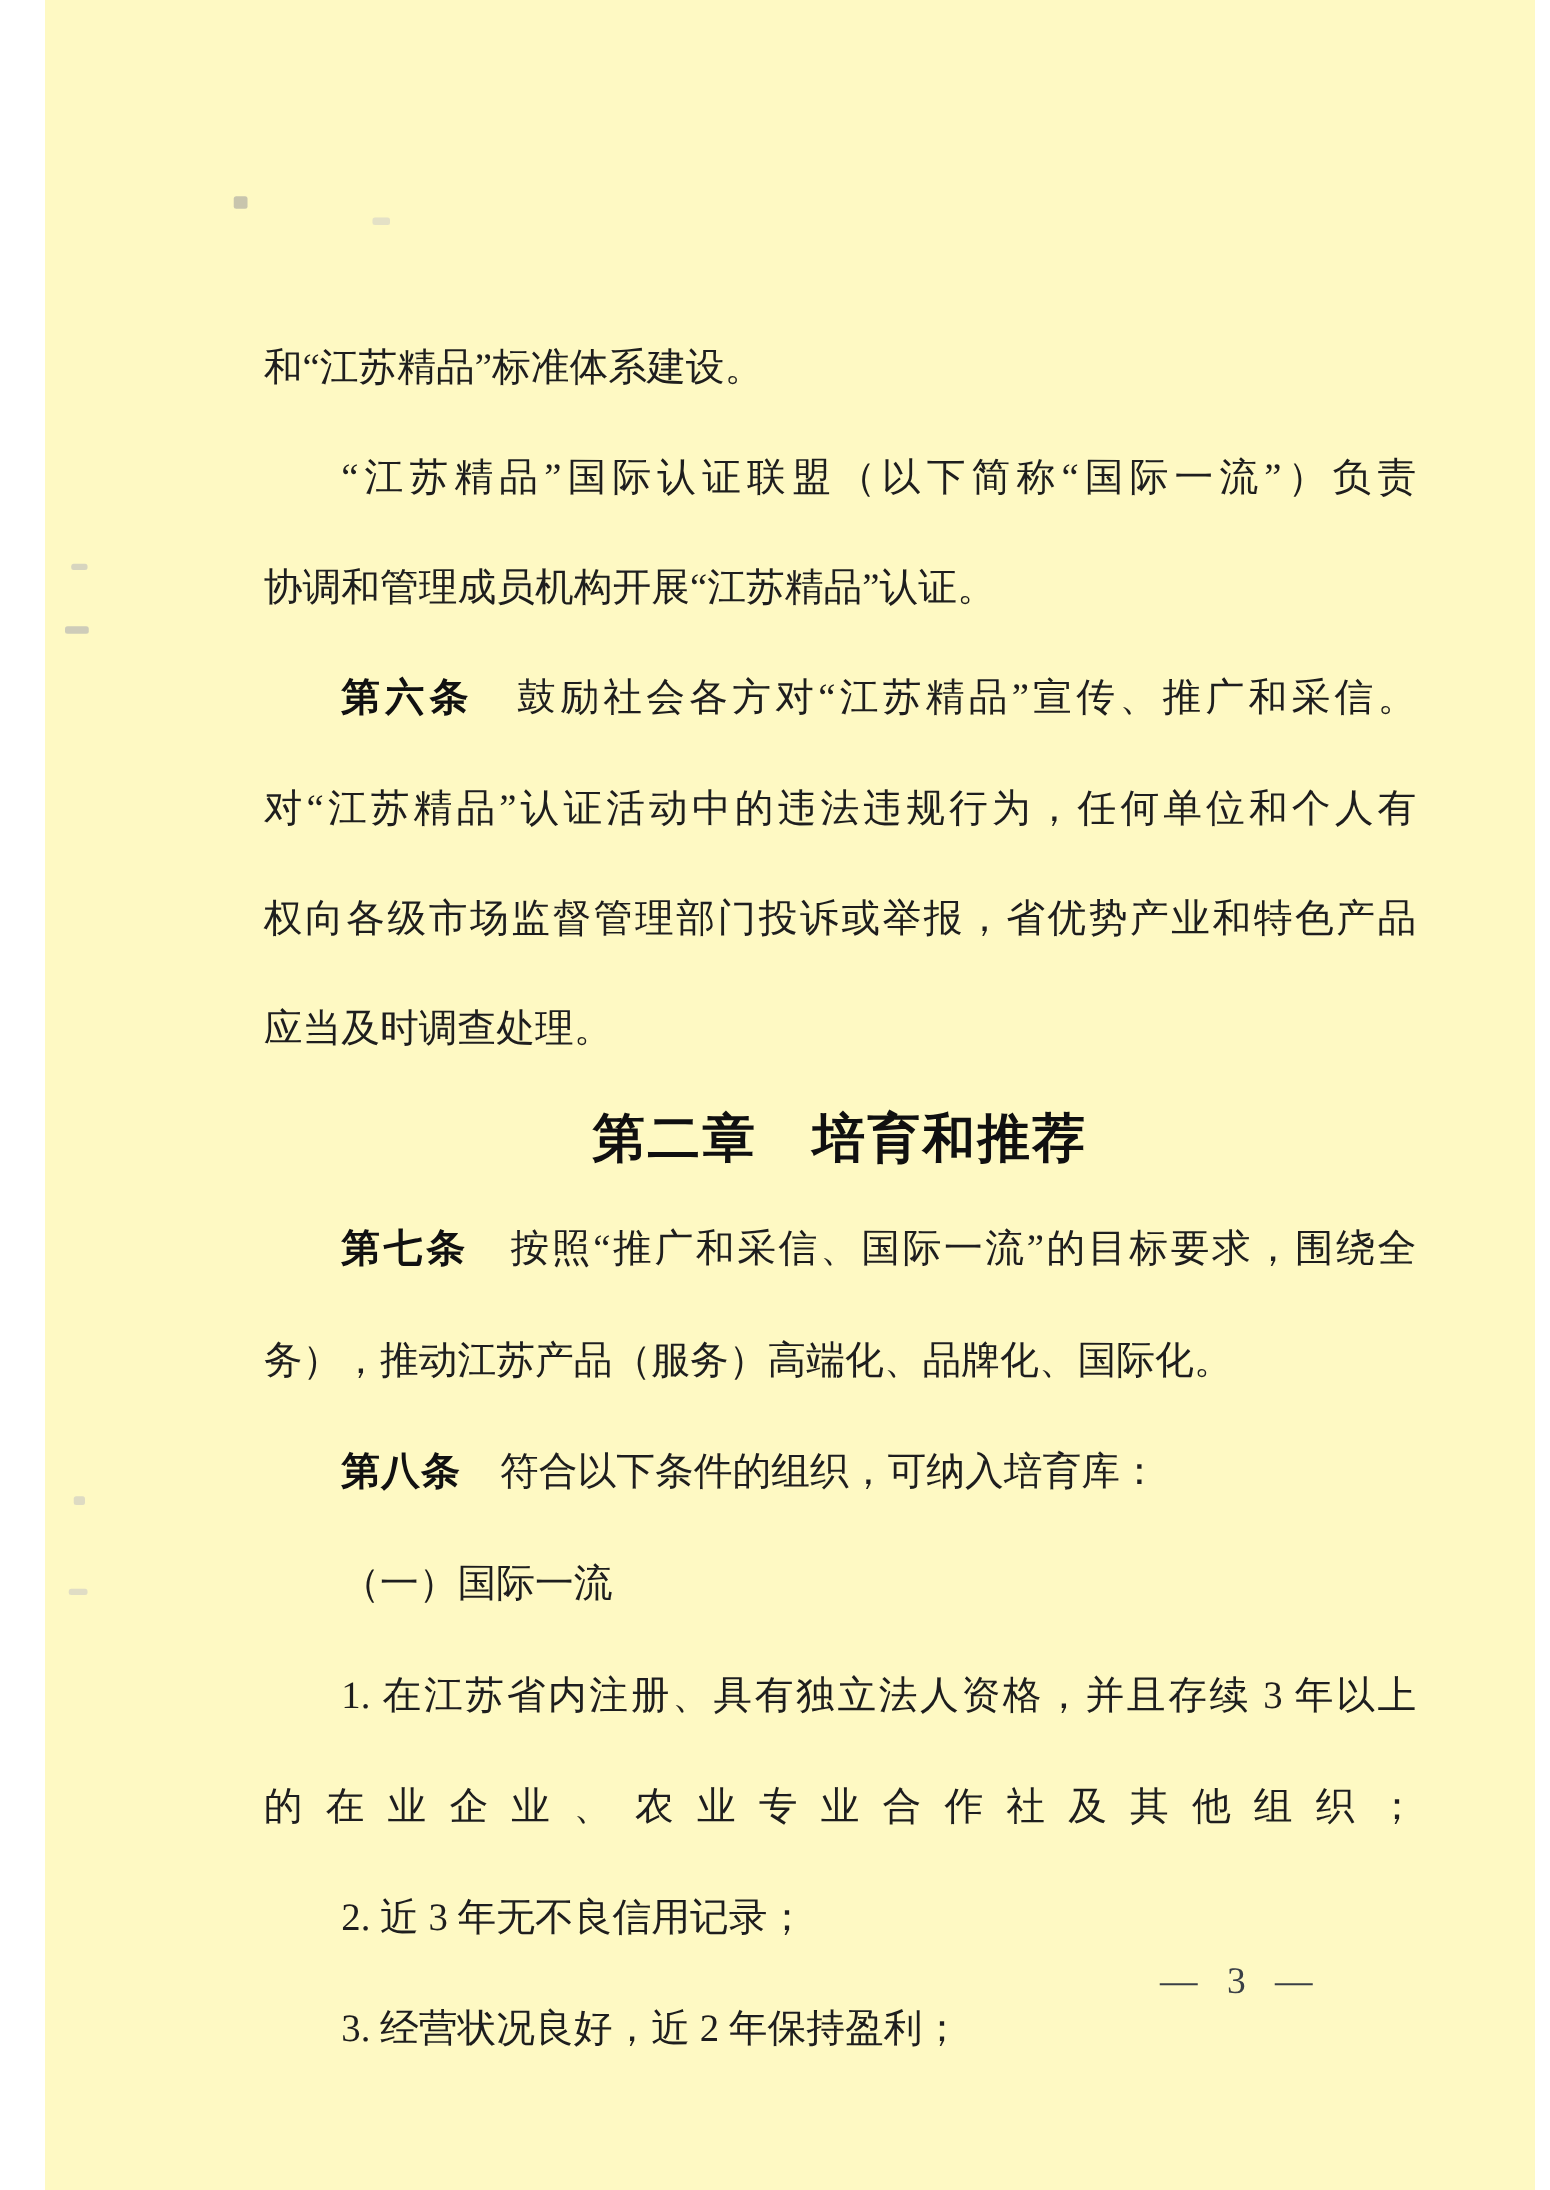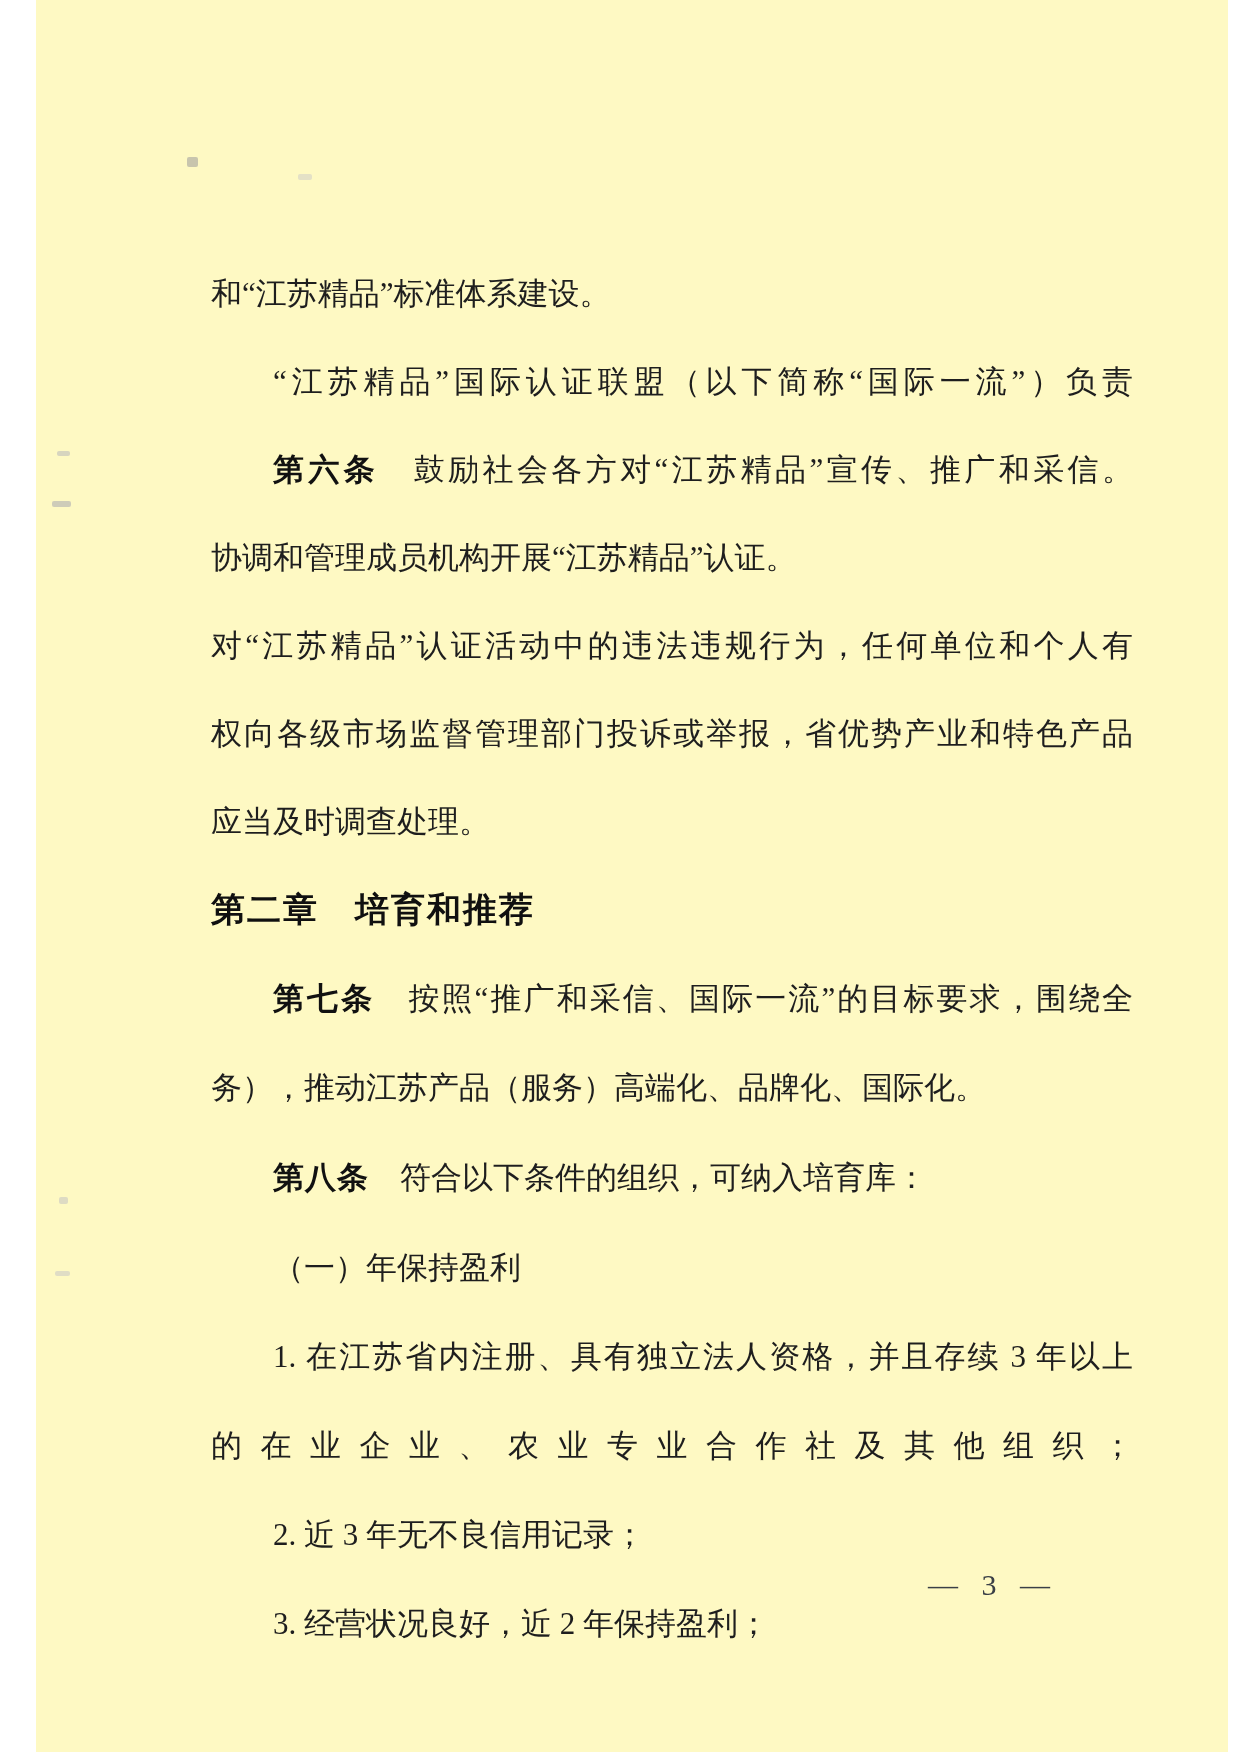--- a/index.html
+++ b/index.html
@@ -35,23 +35,23 @@
   .article-label {
     font-family: "DejaVu Sans", sans-serif;
     font-weight: 700;
     color: #111;
     letter-spacing: 1px;
   }
   .chapter-heading {
     font-family: "DejaVu Sans", sans-serif;
     font-weight: 700;
     color: #101010;
-    font-size: 34px;
+    font-size: 42px;
     line-height: 57px;
-    text-align: left;
+    text-align: center;
     margin-top: 26px;
     margin-bottom: 30px;
     letter-spacing: 2px;
   }
   .page-number {
     position: absolute;
     top: 1568px;
     right: 170px;
     font-size: 30px;
     color: #3a3f46;
@@ -80,42 +80,42 @@
   <div class="artifact a4"></div>
   <div class="artifact a5"></div>
   <div class="artifact a6"></div>
 
   <main class="text-column">
 
     <p class="line"><span>和“江苏精品”标准体系建设。</span></p>
 
     <p class="line indent justify"><span>“江苏精品”国际认证联盟（以下简称“国际一流”）负责</span></p>
 
+    <p class="line"><span>协调和管理成员机构开展“江苏精品”认证。</span></p>
+
     <p class="line indent justify"><b class="article-label">第六条</b><span>　鼓励社会各方对“江苏精品”宣传、推广和采信。</span></p>
-
-    <p class="line"><span>协调和管理成员机构开展“江苏精品”认证。</span></p>
 
     <p class="line justify"><span>对“江苏精品”认证活动中的违法违规行为，任何单位和个人有</span></p>
 
     <p class="line justify"><span>权向各级市场监督管理部门投诉或举报，省优势产业和特色产品</span></p>
 
     <p class="line"><span>应当及时调查处理。</span></p>
 
     <h2 class="chapter-heading">第二章　培育和推荐</h2>
 
     <div class="block2">
 
       <p class="line indent justify"><b class="article-label">第七条</b><span>　按照“推广和采信、国际一流”的目标要求，围绕全</span></p>
 
 
       <p class="line"><span>务），推动江苏产品（服务）高端化、品牌化、国际化。</span></p>
 
       <p class="line indent"><b class="article-label">第八条</b><span>　符合以下条件的组织，可纳入培育库：</span></p>
 
-      <p class="line indent"><span>（一）年保持盈利</span></p>
+      <p class="line indent"><span>（一）国际一流</span></p>
 
       <p class="line indent justify"><span>1. 在江苏省内注册、具有独立法人资格，并且存续 3 年以上</span></p>
 
       <p class="line justify"><span>的在业企业、农业专业合作社及其他组织；</span></p>
 
       <p class="line indent"><span>2. 近 3 年无不良信用记录；</span></p>
 
       <p class="line indent"><span>3. 经营状况良好，近 2 年保持盈利；</span></p>
 
     </div>

